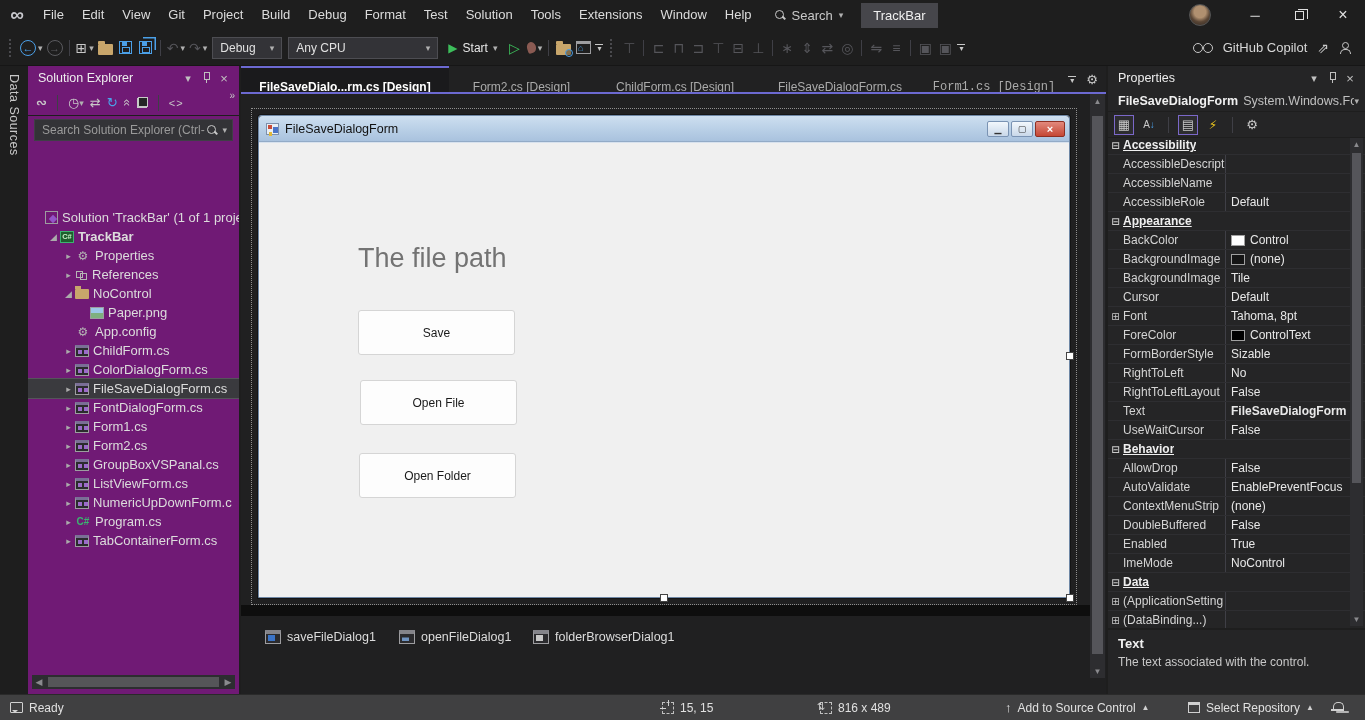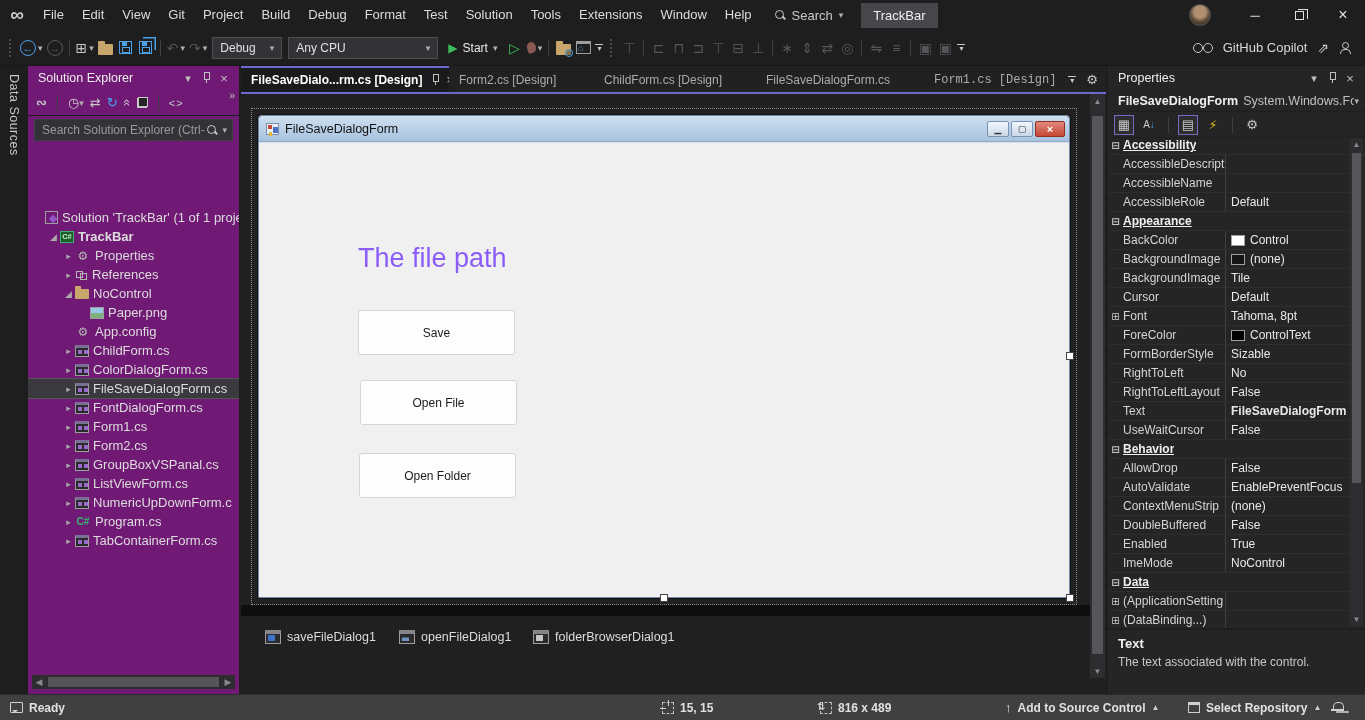--- a/index.html
+++ b/index.html
@@ -101,21 +101,21 @@
   .tic-foldery { width:14px; height:10px; background:#C8A66B; border-radius:1px; position:relative; align-self:center; }
   .tic-foldery::before { content:""; position:absolute; left:0; top:-3px; width:6px; height:3px; background:#C8A66B; }
   .tic-image { width:14px; height:12px; border:1px solid #9D9DA0; background:linear-gradient(180deg,#9CC8E8 55%, #7FB07F 55%); }
   #se-hscroll { position:absolute; left:4px; right:4px; bottom:5px; height:14px; background:#2D2D30; display:flex; align-items:center; }
   #se-hscroll .a { width:14px; text-align:center; color:#8A8A8E; font-size:9px; }
   #se-hscroll .thumb { flex:1; height:10px; background:#555558; margin:0 2px; }
 
   
   #doc-well { position:absolute; left:241px; top:66px; width:865px; bottom:26px; background:#202021; }
   #tab-strip { display:flex; align-items:stretch; height:26px; background:#212122; }
-  .tab { display:flex; align-items:center; padding:12px 10px; color:#ABABAB; font-size:12px; white-space:nowrap; overflow:hidden; border-top:2px solid transparent; }
+  .tab { display:flex; align-items:center; padding:12px 10px; color:#ABABAB; font-size:12px; white-space:nowrap; overflow:hidden; border-top:2px solid transparent;flex-direction:column; }
   .tab.active { background:#1A1A1C; color:#FFFFFF; font-weight:bold; border-top:2px solid #6C69D1; }
   .tab.active .tpin { margin-left:8px; }
   .tab.active .tclose { margin-left:6px; color:#C8C8C8; font-weight:normal; }
   #tabstrip-right { margin-left:auto; display:flex; align-items:center; gap:8px; padding-right:8px; color:#C8C8C8; }
   .tab-underline { height:2px; background:#6C69D1; }
   #designer { position:absolute; left:0; right:0; top:28px; bottom:0; overflow:hidden; }
 
   
   #form-adorner { position:absolute; left:10px; top:14px; width:826px; height:497px; border:1px dotted #8F8F8F; }
   .handle { position:absolute; width:8px; height:8px; background:#FFFFFF; border:1px solid #444; }
@@ -126,21 +126,21 @@
     background:linear-gradient(180deg,#CEDFF0 0%,#BCD2E8 45%,#A9C2DE 100%); border-bottom:1px solid #93ABC7; }
   .wf-icon { position:relative; width:13px; height:12px; border:1px solid #7D90AC; background:#E8EEF5; margin-right:6px; }
   .wf-icon::before { content:""; position:absolute; left:1px; top:1px; width:4px; height:4px; background:#C84B3A; }
   .wf-icon::after { content:""; position:absolute; left:6px; top:3px; width:5px; height:6px; background:#4B74C8; box-shadow:-5px 4px 0 -1px #E2B93B; }
   #wf-title { color:#111; font-size:12.5px; }
   #wf-buttons { margin-left:auto; display:flex; gap:2px; }
   .wfb { width:22px; height:16px; border:1px solid #7A93B3; border-radius:2px; display:flex; align-items:center; justify-content:center;
     background:linear-gradient(180deg,#F2F7FC,#C9D8E9); color:#333; font-size:9px; }
   .wfb.close { width:30px; background:linear-gradient(180deg,#E2897D,#C54734); border-color:#8E2F22; color:#FFF; font-weight:bold; font-size:11px; }
   #wf-body { position:absolute; left:0; right:0; top:26px; bottom:0; background:#F0F0F0; border-top:1px solid #D8E2EE; }
-  #wf-heading { position:absolute; left:99px; top:100px; color:#8b5cf6; font-size:27px; }
+  #wf-heading { position:absolute; left:99px; top:100px; color:#737373; font-size:27px; }
   .wf-btn { position:absolute; width:157px; height:45px; background:#FDFDFD; border:1px solid #D5D5D5; border-radius:3px;
     display:flex; align-items:center; justify-content:center; color:#1A1A1A; font-size:12px; }
 
   
   #tray-splitter { position:absolute; left:0; top:511px; width:849px; height:11px; background:#0E0E0E; }
   #tray { position:absolute; left:0; top:522px; width:849px; bottom:0; }
   .tray-item { position:absolute; top:14px; display:flex; align-items:center; gap:6px; color:#DCDCDC; font-size:12.5px; }
   .tray-ic { position:relative; width:16px; height:14px; border:1px solid #9D9DA0; border-top:4px solid #84848A; background:#2B2B2E; }
   .tray-ic::after { content:""; position:absolute; left:2px; top:1px; width:7px; height:6px; }
   .tray-ic.save::after { background:#3B74C8; }
@@ -174,21 +174,21 @@
   .swatch { width:14px; height:11px; border:1px solid #A0A0A0; margin-right:5px; flex:none; }
   .pval.boldv { font-weight:bold; }
   #prop-vscroll { position:absolute; right:2px; top:72px; width:13px; height:488px; background:#2D2D30; }
   #prop-vscroll .a { height:13px; display:flex; align-items:center; justify-content:center; color:#8A8A8E; font-size:8px; }
   #prop-vscroll .thumb { position:absolute; left:2px; right:2px; top:15px; height:330px; background:#55555A; }
   #prop-desc { position:absolute; left:0; right:0; bottom:0; height:66px; border-top:2px solid #1E1E1E; padding:6px 10px; }
   #prop-desc .dt { font-weight:bold; color:#F0F0F0; font-size:13px; margin-bottom:4px; }
   #prop-desc .db { color:#C8C8C8; font-size:12px; }
 
   
-  #statusbar { position:absolute; left:0; bottom:0; right:0; height:26px; background:#404041; display:flex; align-items:center; color:#E0E0E0; font-size:12px; border-top:1px solid #2A2A2A;font-weight:bold; }
+  #statusbar { position:absolute; left:0; bottom:0; right:0; height:26px; background:#404041; display:flex; align-items:center; color:#E0E0E0; font-size:12px; border-top:1px solid #2A2A2A; }
   .sb-ico { margin:0 6px 0 10px; width:13px; height:11px; border:1.5px solid #D0D0D0; border-radius:1px; position:relative; }
   .sb-ico::after { content:""; position:absolute; left:1px; bottom:-4px; border:3px solid transparent; border-top-color:#D0D0D0; }
   .sb-item { display:flex; align-items:center; gap:6px; position:absolute; }
   .dash-sq { width:12px; height:12px; border:1px dashed #C0C0C0; position:relative; }
   .dash-sq::before { content:""; position:absolute; left:5px; top:-3px; width:1px; height:6px; background:#D0D0D0; }
   .dash-sq::after { content:""; position:absolute; left:-3px; top:5px; width:6px; height:1px; background:#D0D0D0; }
   .size-sq { width:12px; height:12px; border:1px dashed #C0C0C0; position:relative; }
   .size-sq::after { content:"⇅"; position:absolute; left:-4px; top:-2px; font-size:10px; color:#D0D0D0; }
   .repo-sq { width:12px; height:11px; border:1.5px solid #D0D0D0; border-top:3.5px solid #D0D0D0; }
   .bell { position:relative; width:11px; height:11px; }

